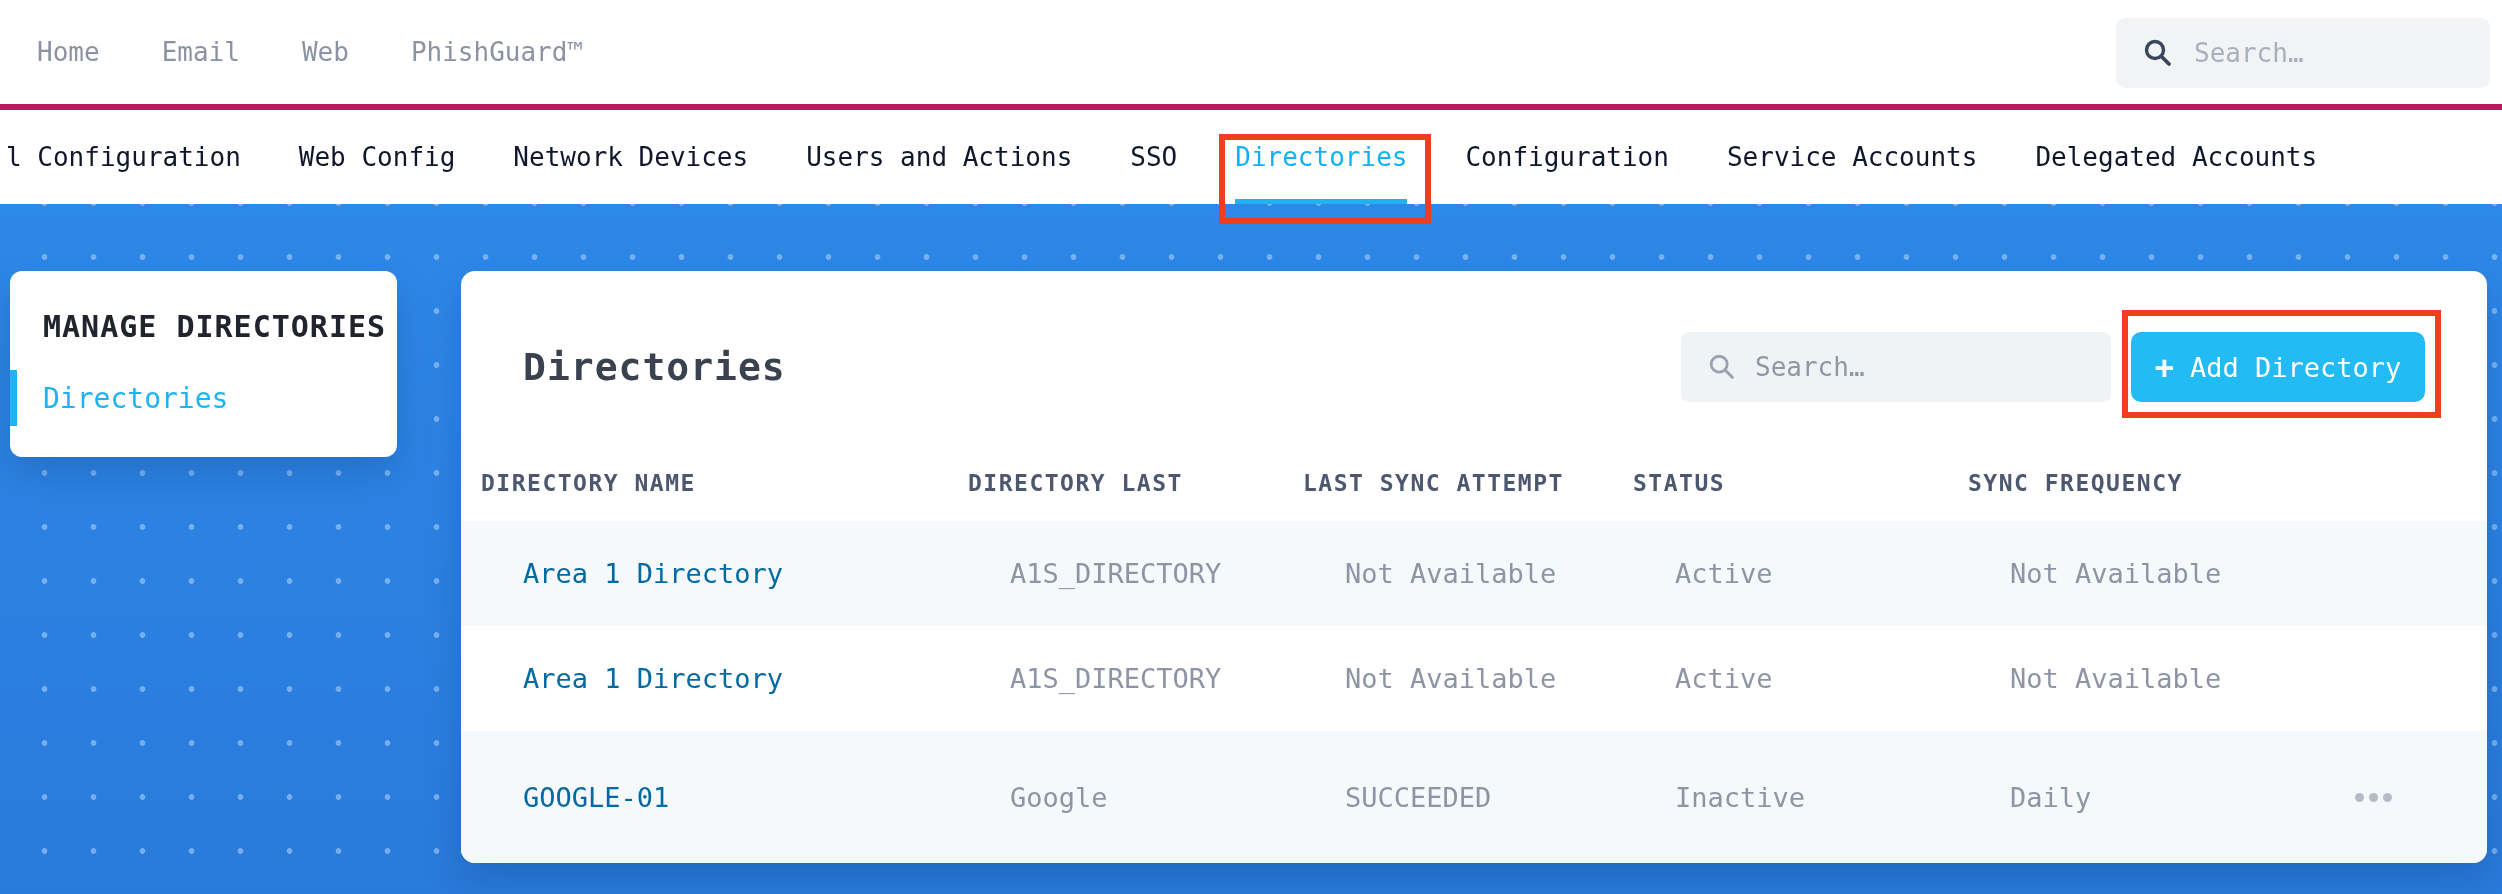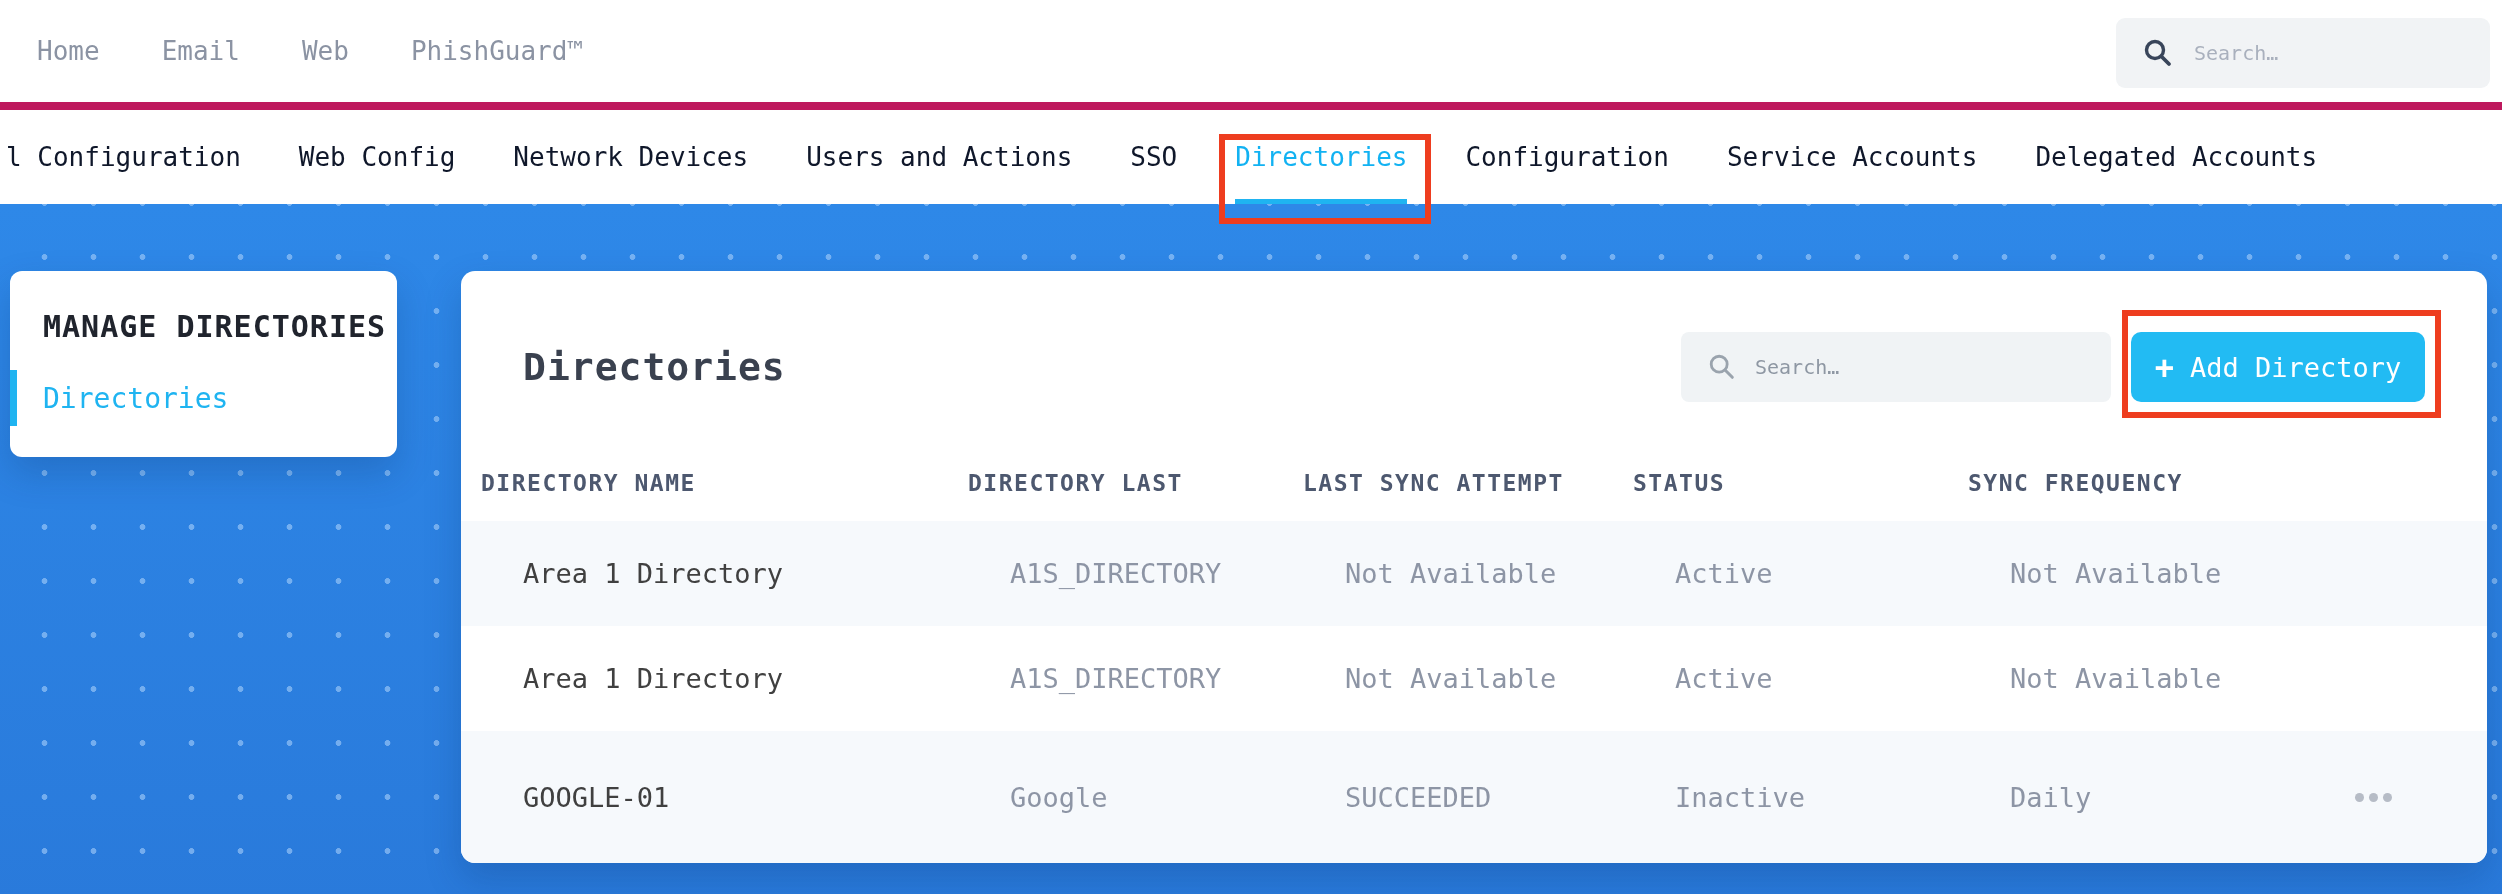--- a/index.html
+++ b/index.html
@@ -5,35 +5,35 @@
   * { margin:0; padding:0; box-sizing:border-box; }
   html,body { width:2502px; height:894px; overflow:hidden; }
   body {
     font-family:"DejaVu Sans Mono","Liberation Mono",monospace;
     background:#ffffff;
   }
 
   
   .nav1 {
     position:relative; height:110px; background:#ffffff;
-    border-bottom:8px solid #be185d;
+    border-bottom:6px solid #be185d;
     display:flex; align-items:center; padding-left:37px; gap:62px;
   }
   .nav1 .nav-item {
     font-size:26px; color:#8b93a3; white-space:nowrap; cursor:pointer;
   }
   .nav1-search {
     position:absolute; right:12px; top:18px; width:374px; height:70px;
     background:#f1f3f5; border-radius:9px;
     display:flex; align-items:center; padding-left:26px; gap:20px;
   }
   .nav1-search svg { flex:0 0 auto; }
   .search-input {
     border:none; outline:none; background:transparent; width:260px;
-    font-family:inherit; font-size:20px; color:#5a6270;
+    font-family:inherit; font-size:26px; color:#5a6270;
   }
   .nav1-search .search-input::placeholder { color:#a9b0bd; }
 
   
   .nav2 {
     height:94px; background:#ffffff;
     display:flex; align-items:center; gap:58px; padding-left:6px;
   }
   .nav2 .tab {
     position:relative; font-size:26px; color:#0f172a;
@@ -119,21 +119,21 @@
   .tbl-head { height:76px; margin-top:40px; flex:0 0 auto;padding-left:20px; }
   .tbl-head .col {
     font-size:23px; font-weight:bold; color:#4d586f; letter-spacing:1.5px;
     white-space:nowrap;
   }
   .tbl-body { display:flex; flex-direction:column; flex:1 1 auto; }
   .tbl-row { height:105px; flex:0 0 auto; }
   .tbl-row.shade { background:#f6f9fc; }
   .tbl-row.grow { flex:1 1 auto; }
   .cell { font-size:27px; color:#8d95a5; white-space:nowrap; }
-  .cell.link { color:#404040; cursor:pointer; }
+  .cell.link { color:#0369a1; cursor:pointer; }
   .menu-cell { display:flex; justify-content:center; }
   .kebab { display:flex; gap:5px; cursor:pointer; padding:10px; }
   .kebab i { width:9px; height:9px; border-radius:50%; background:#b6bcc6; }
 </style>
 </head>
 <body>
 
 <header class="nav1">
   <div class="nav-item">Home</div>
   <div class="nav-item">Email</div>

